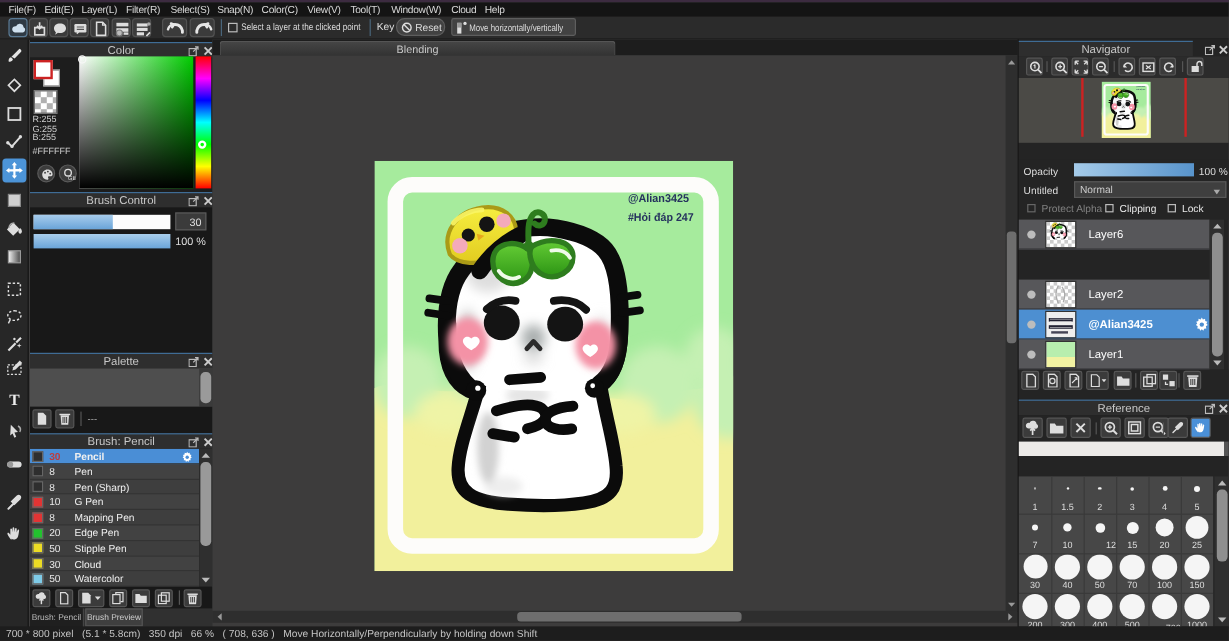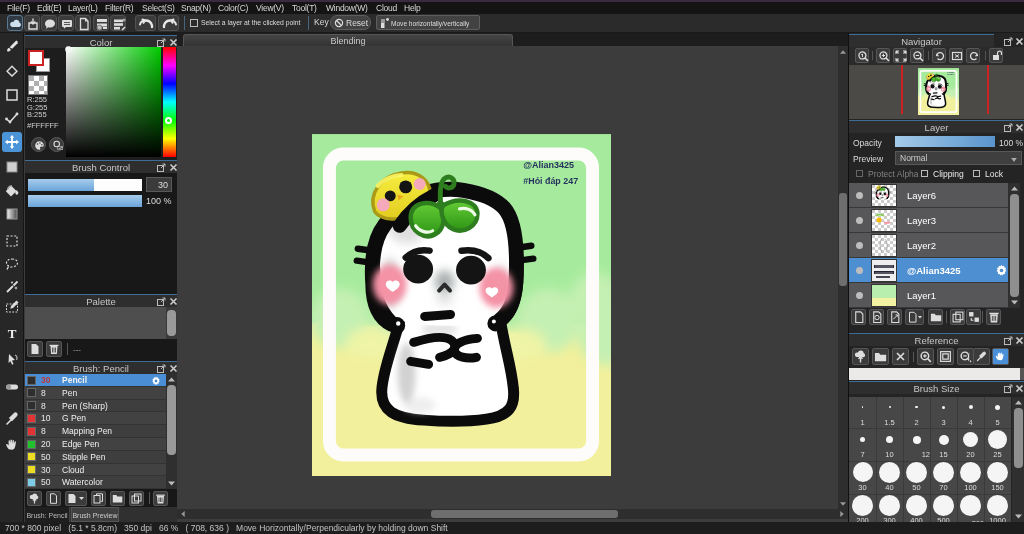--- a/index.html
+++ b/index.html
@@ -622,31 +622,25 @@
         </div>
       </div>
     <div class="abs" style="left:0;top:32px;width:175px;height:54px;background:#4b4a46">
       <div style="position:absolute;left:52px;top:0;width:2px;height:49px;background:#c22"></div>
       <div style="position:absolute;left:138px;top:0;width:2px;height:49px;background:#c22"></div>
       <svg width="41" height="47" viewBox="0 0 300 343" style="position:absolute;left:69px;top:3px">
           <use href="#artfull"></use>
         </svg>
     </div>
 
-    <div class="panel-title" style="left:0;top:87px;width:175px">Layer<svg class="ptico" style="left:155px" width="9" height="9" viewBox="0 0 9 9">
-          <rect x="0.5" y="2.5" width="6" height="6" fill="none" stroke="#bbb"></rect>
-          <path d="M4 5 L8 1 M5.5 1 h2.5 v2.5" stroke="#bbb" fill="none"></path>
-        </svg><svg class="ptico" style="left:166px" width="9" height="9" viewBox="0 0 9 9">
-          <path d="M1.5 1.5 L7.5 7.5 M7.5 1.5 L1.5 7.5" stroke="#ccc" stroke-width="1.6"></path>
-        </svg></div>
     <div class="abs" style="left:0;top:100px;width:175px;height:50px;background:#242424">
       <span style="position:absolute;left:4px;top:5px;font-size:8.5px;color:#ddd">Opacity</span>
       <div style="position:absolute;left:46px;top:3px;width:100px;height:11px;background:linear-gradient(to right,#a5cbe9,#5894cc)"></div>
       <span style="position:absolute;left:150px;top:5px;font-size:8.5px;color:#ddd">100 %</span>
-      <span style="position:absolute;left:4px;top:21px;font-size:8.5px;color:#ddd">Preview</span>
+      <span style="position:absolute;left:4px;top:21px;font-size:8.5px;color:#ddd">Untitled</span>
       <div style="position:absolute;left:46px;top:18px;width:127px;height:14px;background:#3f3f3f;border:1px solid #585858">
         <span style="position:absolute;left:4px;top:1px;font-size:8.5px;color:#ccc">Normal</span>
         <svg width="6" height="4" viewBox="0 0 7 5" style="position:absolute;right:4px;top:6px">
             <path d="M0 0 L3.5 5 L7 0z" fill="#aaa"></path>
           </svg>
       </div>
       <span style="position:absolute;left:7px;top:37px;width:7px;height:7px;border:1px solid #666"></span>
       <span style="position:absolute;left:19px;top:36px;font-size:8.5px;color:#808080">Protect Alpha</span>
       <span style="position:absolute;left:72px;top:37px;width:7px;height:7px;border:1px solid #bbb"></span>
       <span style="position:absolute;left:84px;top:36px;font-size:8.5px;color:#e8e8e8">Clipping</span>
@@ -655,32 +649,20 @@
     </div>
     <div style="position:absolute;left:0;top:150px;width:159px;height:25px;background:#57575a;border-bottom:1px solid #38383a">
         <div style="position:absolute;left:7px;top:9px;width:7px;height:7px;border-radius:50%;background:#bdbdbd"></div>
         <div style="position:absolute;left:23px;top:2px;width:24px;height:21px;background:#fff;overflow:hidden;outline:1px solid #333">
           <div style="position:absolute;inset:0;background:conic-gradient(#fff 0 25%,#ccc 0 50%,#fff 0 75%,#ccc 0);background-size:6px 6px"></div>
           <svg width="24" height="21" viewBox="40 30 220 250" style="position:absolute">
             <use href="#charhead"></use>
           </svg>
         </div>
         <span style="position:absolute;left:58px;top:7px;font-size:9.5px;color:#fff;font-weight:normal">Layer6</span>
-      </div>
-      <div style="position:absolute;left:0;top:175px;width:159px;height:25px;background:#57575a;border-bottom:1px solid #38383a">
-        <div style="position:absolute;left:7px;top:9px;width:7px;height:7px;border-radius:50%;background:#bdbdbd"></div>
-        <div style="position:absolute;left:23px;top:2px;width:24px;height:21px;background:#fff;overflow:hidden;outline:1px solid #333">
-          <div style="position:absolute;inset:0;background:conic-gradient(#fff 0 25%,#ccc 0 50%,#fff 0 75%,#ccc 0);background-size:6px 6px"></div>
-          <svg width="24" height="21" viewBox="0 0 24 21" style="position:absolute">
-            <path d="M4 6 q4-3 8 0" stroke="#8c5" stroke-width="2" fill="none"></path>
-            <circle cx="7" cy="10" r="2.5" fill="#fb0"></circle>
-            <path d="M12 12 q3 2 6 0" stroke="#f9a" stroke-width="2" fill="none"></path>
-          </svg>
-        </div>
-        <span style="position:absolute;left:58px;top:7px;font-size:9.5px;color:#fff;font-weight:normal">Layer3</span>
       </div>
       <div style="position:absolute;left:0;top:200px;width:159px;height:25px;background:#57575a;border-bottom:1px solid #38383a">
         <div style="position:absolute;left:7px;top:9px;width:7px;height:7px;border-radius:50%;background:#bdbdbd"></div>
         <div style="position:absolute;left:23px;top:2px;width:24px;height:21px;background:#fff;overflow:hidden;outline:1px solid #333">
           <div style="position:absolute;inset:0;background:conic-gradient(#fff 0 25%,#ccc 0 50%,#fff 0 75%,#ccc 0);background-size:6px 6px"></div>
           <svg width="24" height="21" viewBox="0 0 24 21" style="position:absolute">
             <path d="M10 3 q-4 6 0 15 M13 4 q4 5 1 13" stroke="#aaa" stroke-width="1" fill="none"></path>
           </svg>
         </div>
         <span style="position:absolute;left:58px;top:7px;font-size:9.5px;color:#fff;font-weight:normal">Layer2</span>
@@ -823,29 +805,20 @@
         </div>
         <div style="position:absolute;left:143px;top:2px;width:17px;height:17px;background:#4a90d8;border:1px solid #565656;border-radius:2px">
           <svg width="13" height="13" viewBox="0 0 13 13" style="position:absolute;left:1px;top:1px">
             <path d="M4.5 10.5 c-1.2-1.2-2.4-3-2.6-4 -.15-.8.6-1 1.1-.5 l.8 1 V3.6 c0-.7 1-.7 1.1 0 l.15 2 .25-2.7 c.1-.7 1-.6 1.1 0 l.15 2.7 .4-2.4 c.1-.7 1-.55 1 .1 v2.5 l.55-1.6 c.25-.6 1.1-.4 1 .3 -.15 1.4-.5 3.6-1.1 4.7 -.8 1.4-3.1 1.4-3.9.4z" fill="#fff"></path>
           </svg>
         </div>
       </div>
     <div class="abs" style="left:0;top:335px;width:171px;height:12px;background:#eceae8"></div>
     <div class="abs" style="left:171px;top:335px;width:4px;height:12px;background:#555"></div>
 
-    <div class="panel-title" style="left:0;top:348px;width:175px">Brush Size
-      <svg class="ptico" style="left:155px" width="9" height="9" viewBox="0 0 9 9">
-          <rect x="0.5" y="2.5" width="6" height="6" fill="none" stroke="#bbb"></rect>
-          <path d="M4 5 L8 1 M5.5 1 h2.5 v2.5" stroke="#bbb" fill="none"></path>
-        </svg>
-      <svg class="ptico" style="left:166px" width="9" height="9" viewBox="0 0 9 9">
-          <path d="M1.5 1.5 L7.5 7.5 M7.5 1.5 L1.5 7.5" stroke="#ccc" stroke-width="1.6"></path>
-        </svg>
-    </div>
     <div class="abs" style="left:0;top:364px;width:162px;height:125px;background:#474747;overflow:hidden">
         <div style="position:absolute;left:12.8px;top:9.2px;width:1.5px;height:1.5px;border-radius:50%;background:#f5f5f5"></div>
         <div style="position:absolute;left:0px;top:20.5px;width:27px;text-align:center;font-size:7.5px;color:#ddd">1</div>
         <div style="position:absolute;left:39.5px;top:9.0px;width:2px;height:2px;border-radius:50%;background:#f5f5f5"></div>
         <div style="position:absolute;left:27px;top:20.5px;width:27px;text-align:center;font-size:7.5px;color:#ddd">1.5</div>
         <div style="position:absolute;left:66.2px;top:8.8px;width:2.5px;height:2.5px;border-radius:50%;background:#f5f5f5"></div>
         <div style="position:absolute;left:54px;top:20.5px;width:27px;text-align:center;font-size:7.5px;color:#ddd">2</div>
         <div style="position:absolute;left:93.0px;top:8.5px;width:3px;height:3px;border-radius:50%;background:#f5f5f5"></div>
         <div style="position:absolute;left:81px;top:20.5px;width:27px;text-align:center;font-size:7.5px;color:#ddd">3</div>
         <div style="position:absolute;left:119.5px;top:8.0px;width:4px;height:4px;border-radius:50%;background:#f5f5f5"></div>

